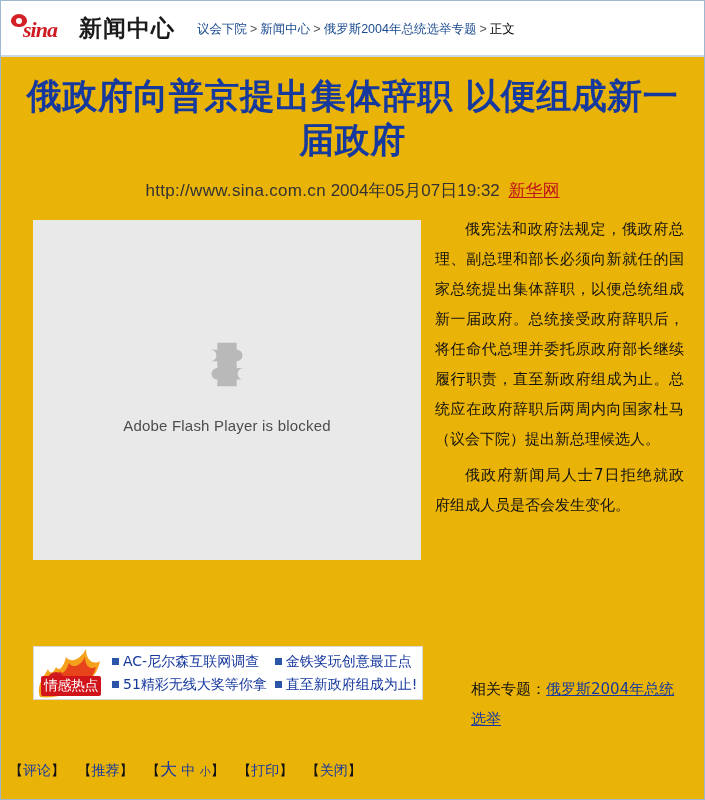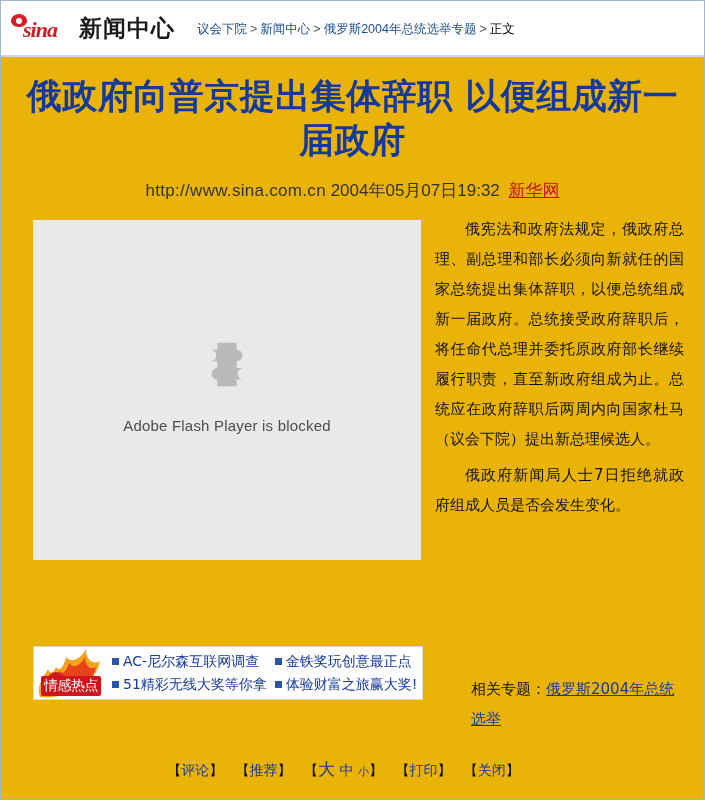--- a/index.html
+++ b/index.html
@@ -245,21 +245,21 @@
     color: #16399e;
     text-decoration: underline;
   }
 
   
   .footer {
     position: absolute;
     left: 0;
     right: 0;
     bottom: 18px;
-    text-align: center;
+    text-align: left;
     padding-right: 26px;
     font-family: "DejaVu Sans", sans-serif;
     font-size: 14px;
     color: #111111;
   }
   .footer .grp {
     display: inline-block;
     margin-left: 8px;
     white-space: nowrap;
   }
@@ -334,21 +334,21 @@
       <a href="#" class="ad-link">
           <span class="ad-bullet"></span>
           <span>金铁奖玩创意最正点</span>
         </a>
       <a href="#" class="ad-link">
           <span class="ad-bullet"></span>
           <span>51精彩无线大奖等你拿</span>
         </a>
       <a href="#" class="ad-link">
           <span class="ad-bullet"></span>
-          <span>体验财富之旅赢大奖!</span>
+          <span>直至新政府组成为止!</span>
         </a>
     </div>
   </div>
 
   <div class="related">
     <span>相关专题：</span><a href="#">俄罗斯2004年总统选举</a>
   </div>
 
   <div class="footer">
     <span class="grp"><span class="bk">【</span><a href="#">评论</a><span class="bk">】</span></span>

